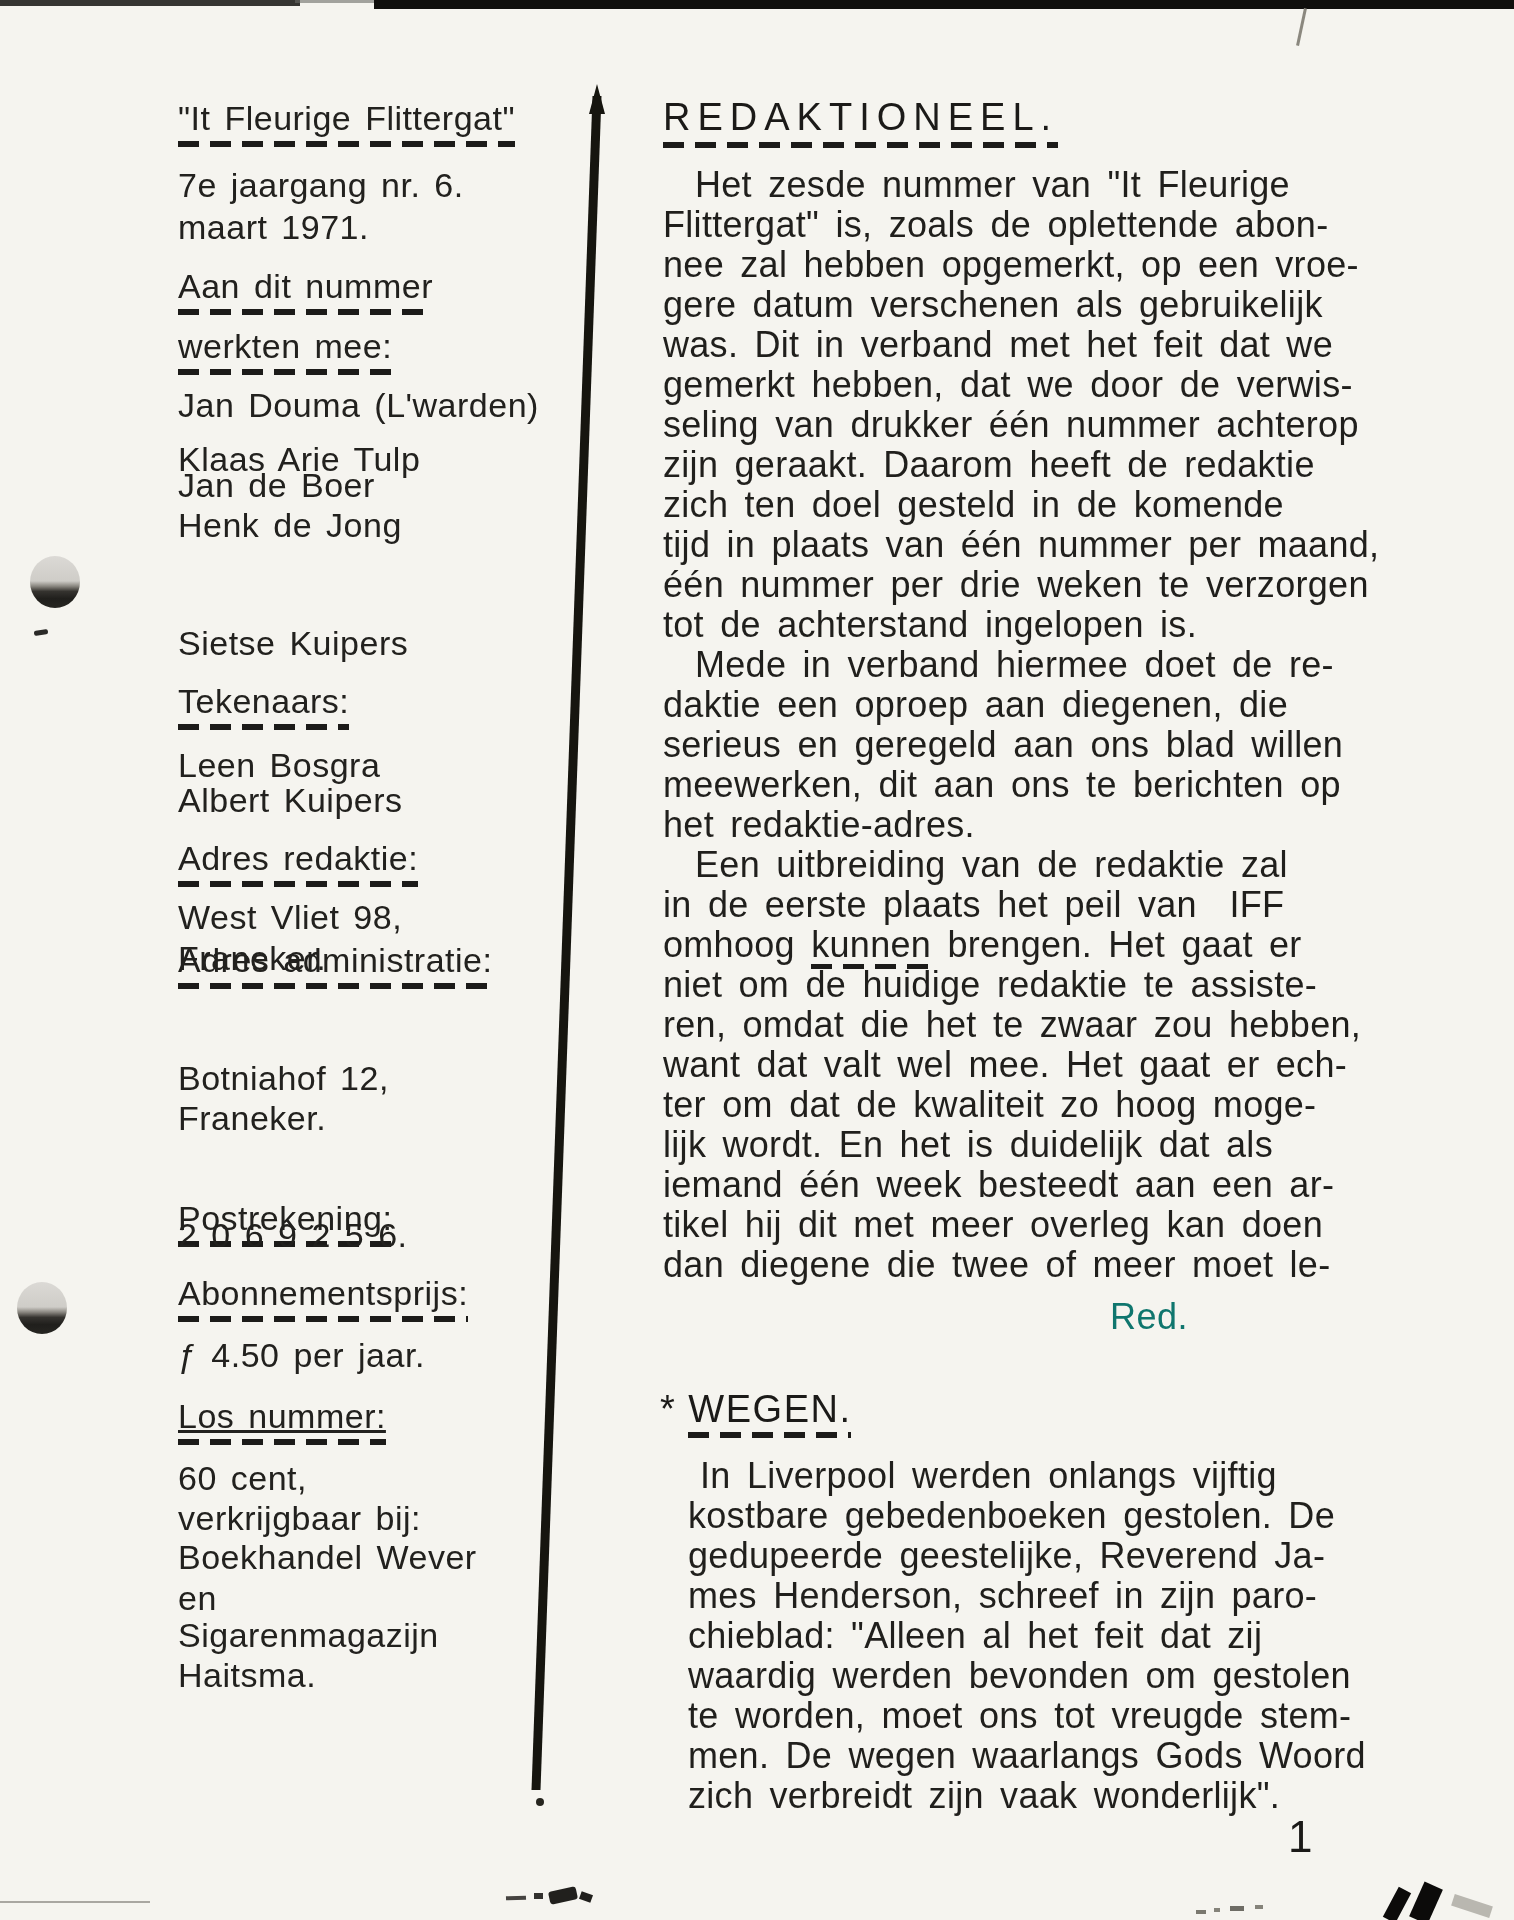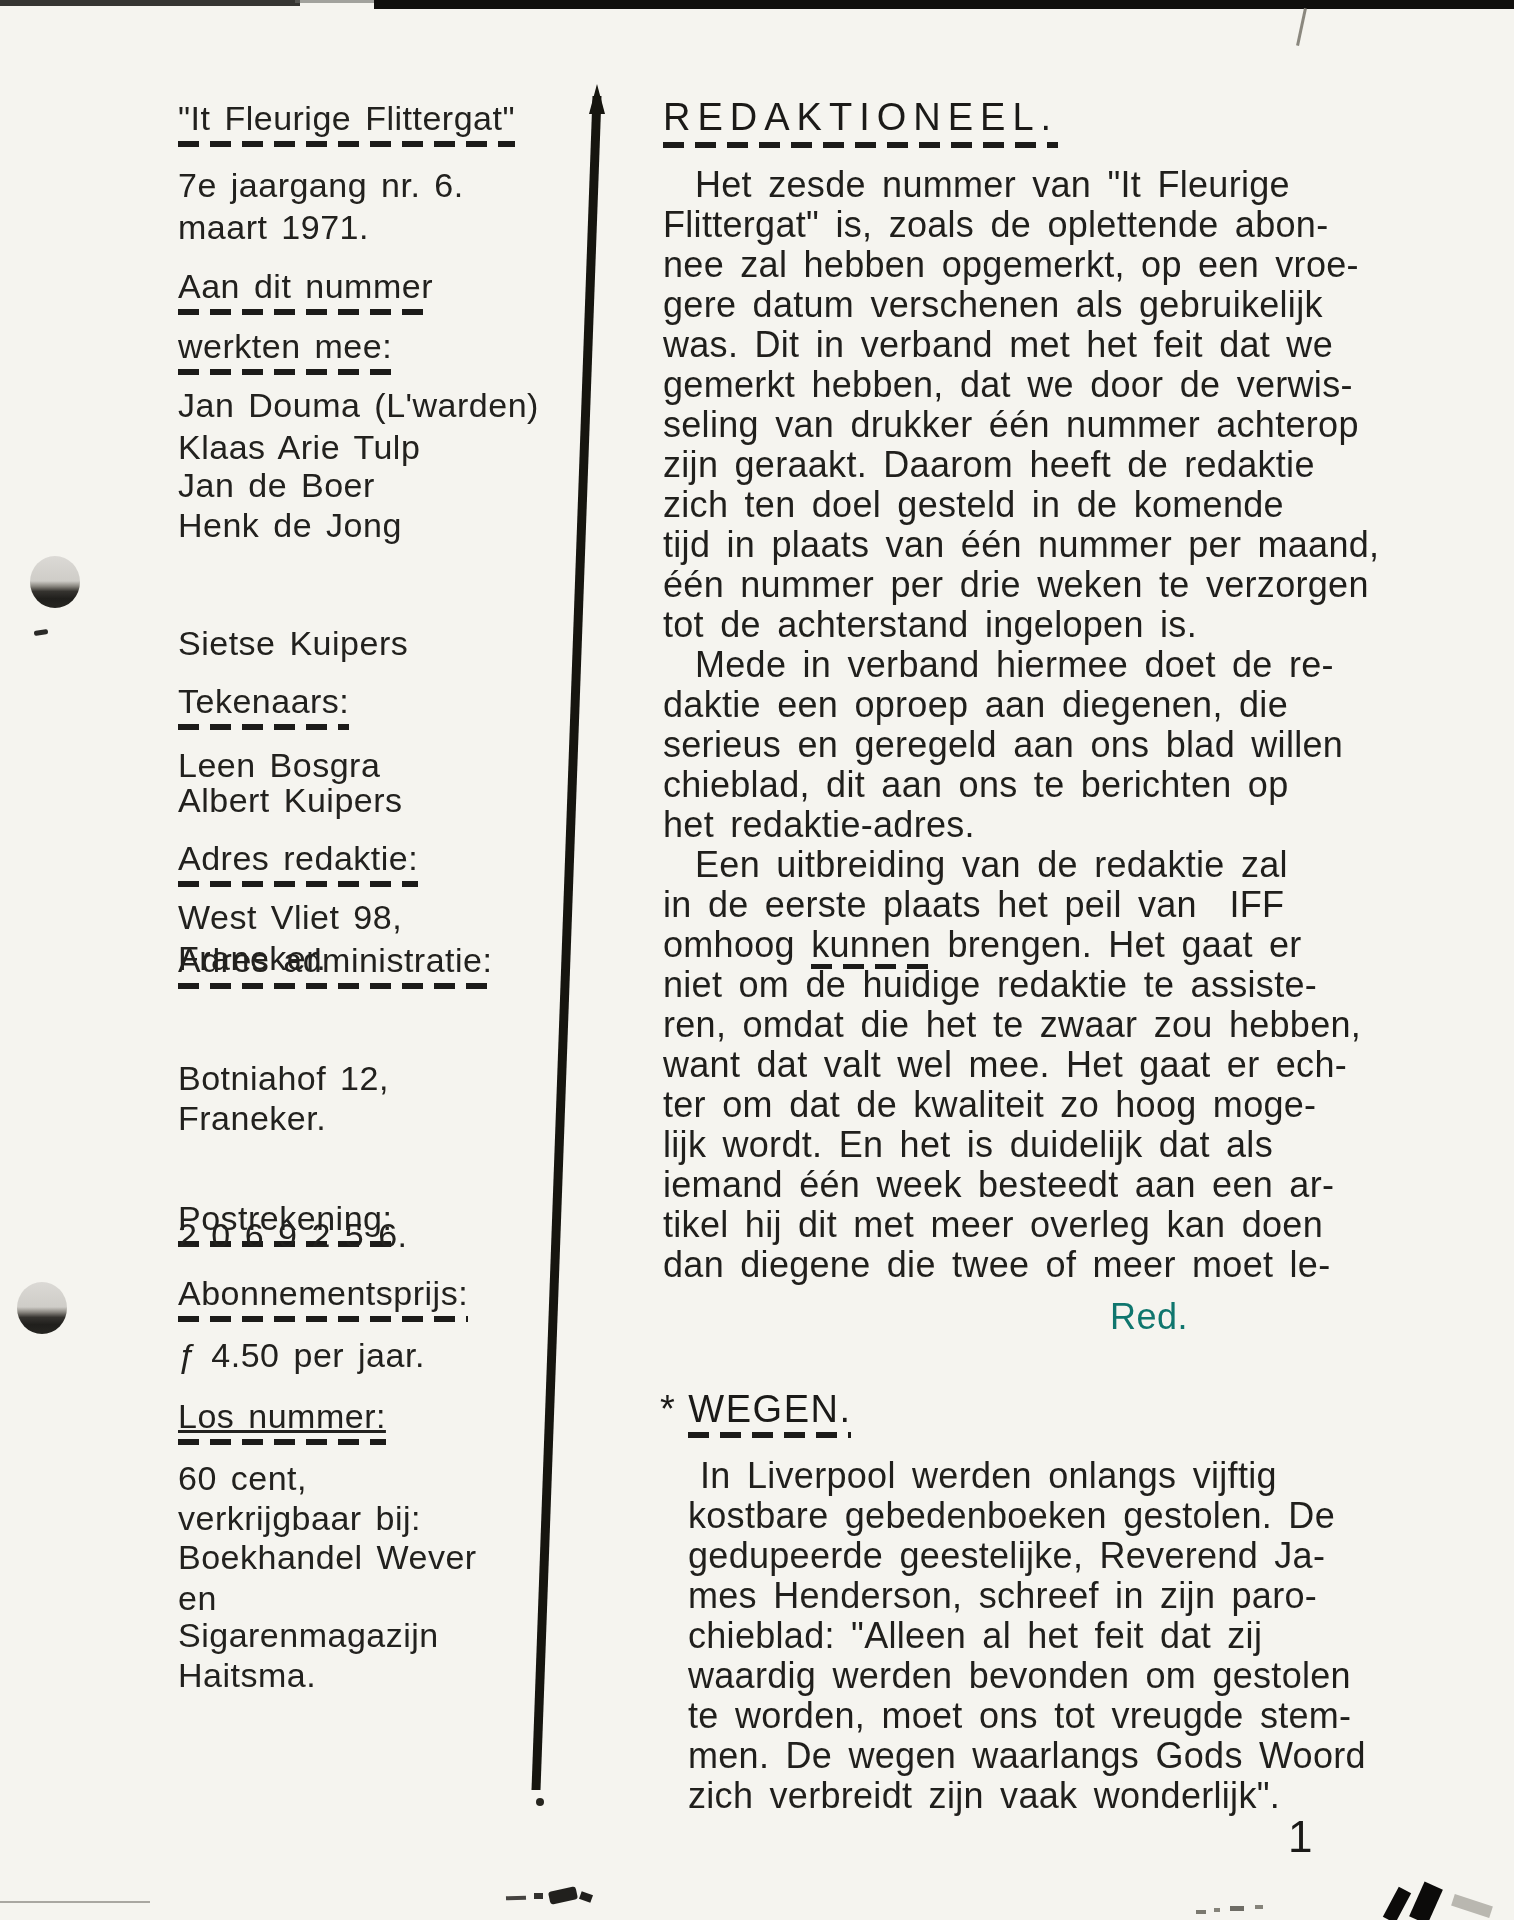--- a/index.html
+++ b/index.html
@@ -72,21 +72,21 @@
   <div class="punch" style="left:30px;top:556px;width:50px;height:52px;"></div>
   <div class="artifact" style="left:34px;top:630px;width:14px;height:5px;background:#2a2927;transform:rotate(-8deg);border-radius:2px;"></div>
   <div class="punch" style="left:17px;top:1282px;width:50px;height:52px;"></div>
 
   <div class="lblock dashed" style="top:98px;">"It Fleurige Flittergat"</div>
   <div class="lblock" style="top:165px;">7e jaargang nr. 6.</div>
   <div class="lblock" style="top:207px;">maart 1971.</div>
   <div class="lblock dashed" style="top:266px;">Aan dit nummer</div>
   <div class="lblock dashed" style="top:326px;">werkten mee:</div>
   <div class="lblock" style="top:385px;">Jan Douma (L'warden)</div>
-  <div class="lblock" style="top:427px;">Klaas Arie Tulp</div>
+  <div class="lblock" style="top:439px;">Klaas Arie Tulp</div>
   <div class="lblock" style="top:465px;">Jan de Boer</div>
   <div class="lblock" style="top:505px;">Henk de Jong</div>
   <div class="lblock" style="top:623px;">Sietse Kuipers</div>
   <div class="lblock dashed" style="top:681px;">Tekenaars:</div>
   <div class="lblock" style="top:745px;">Leen Bosgra</div>
   <div class="lblock" style="top:740px;margin-top:40px;">Albert Kuipers</div>
   <div class="lblock dashed" style="top:838px;">Adres redaktie:</div>
   <div class="lblock" style="top:897px;">West Vliet 98,</div>
   <div class="lblock" style="top:938px;">Franeker.</div>
   <div class="lblock dashed" style="top:940px;">Adres administratie:</div>
@@ -121,21 +121,21 @@
     <div class="rline">gemerkt hebben, dat we door de verwis-</div>
     <div class="rline">seling van drukker één nummer achterop</div>
     <div class="rline">zijn geraakt. Daarom heeft de redaktie</div>
     <div class="rline">zich ten doel gesteld in de komende</div>
     <div class="rline">tijd in plaats van één nummer per maand,</div>
     <div class="rline">één nummer per drie weken te verzorgen</div>
     <div class="rline">tot de achterstand ingelopen is.</div>
     <div class="rline indent">Mede in verband hiermee doet de re-</div>
     <div class="rline">daktie een oproep aan diegenen, die</div>
     <div class="rline">serieus en geregeld aan ons blad willen</div>
-    <div class="rline">chieblad, dit aan ons te berichten op</div>
+    <div class="rline">meewerken, dit aan ons te berichten op</div>
     <div class="rline">het redaktie-adres.</div>
     <div class="rline indent">Een uitbreiding van de redaktie zal</div>
     <div class="rline">in de eerste plaats het peil van  IFF</div>
     <div class="rline"><span>omhoog </span><span class="dashed" style="padding-bottom:4px;background-size:100% 5px;">kunnen</span><span> brengen. Het gaat er</span></div>
     <div class="rline">niet om de huidige redaktie te assiste-</div>
     <div class="rline">ren, omdat die het te zwaar zou hebben,</div>
     <div class="rline">want dat valt wel mee. Het gaat er ech-</div>
     <div class="rline">ter om dat de kwaliteit zo hoog moge-</div>
     <div class="rline">lijk wordt. En het is duidelijk dat als</div>
     <div class="rline">iemand één week besteedt aan een ar-</div>

